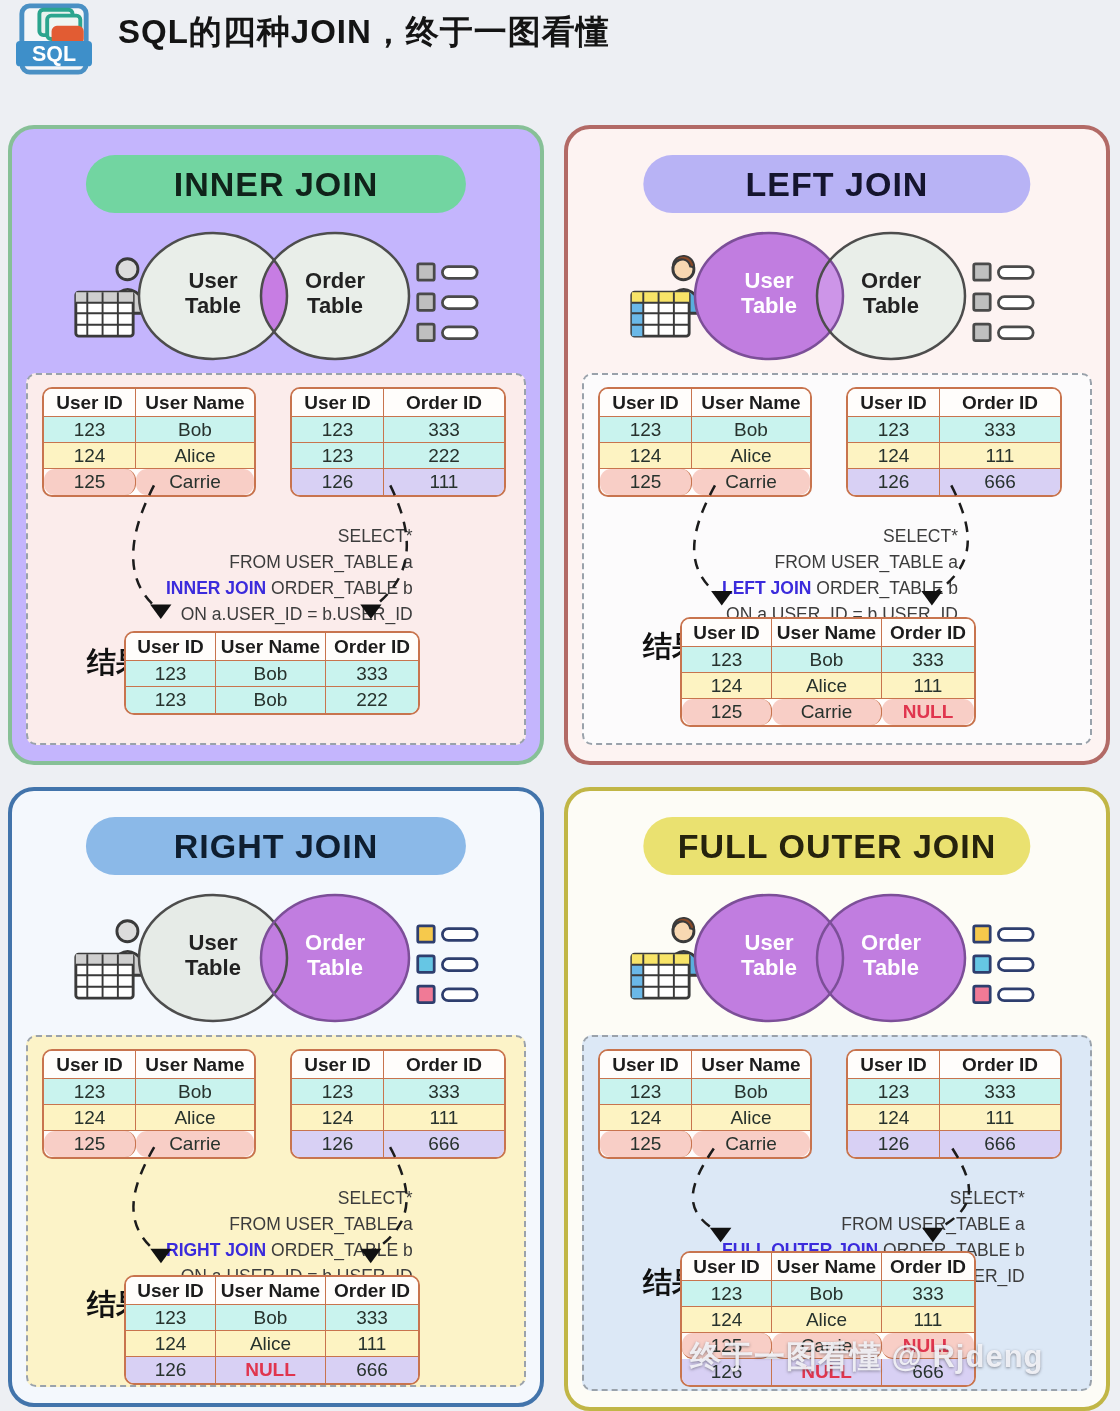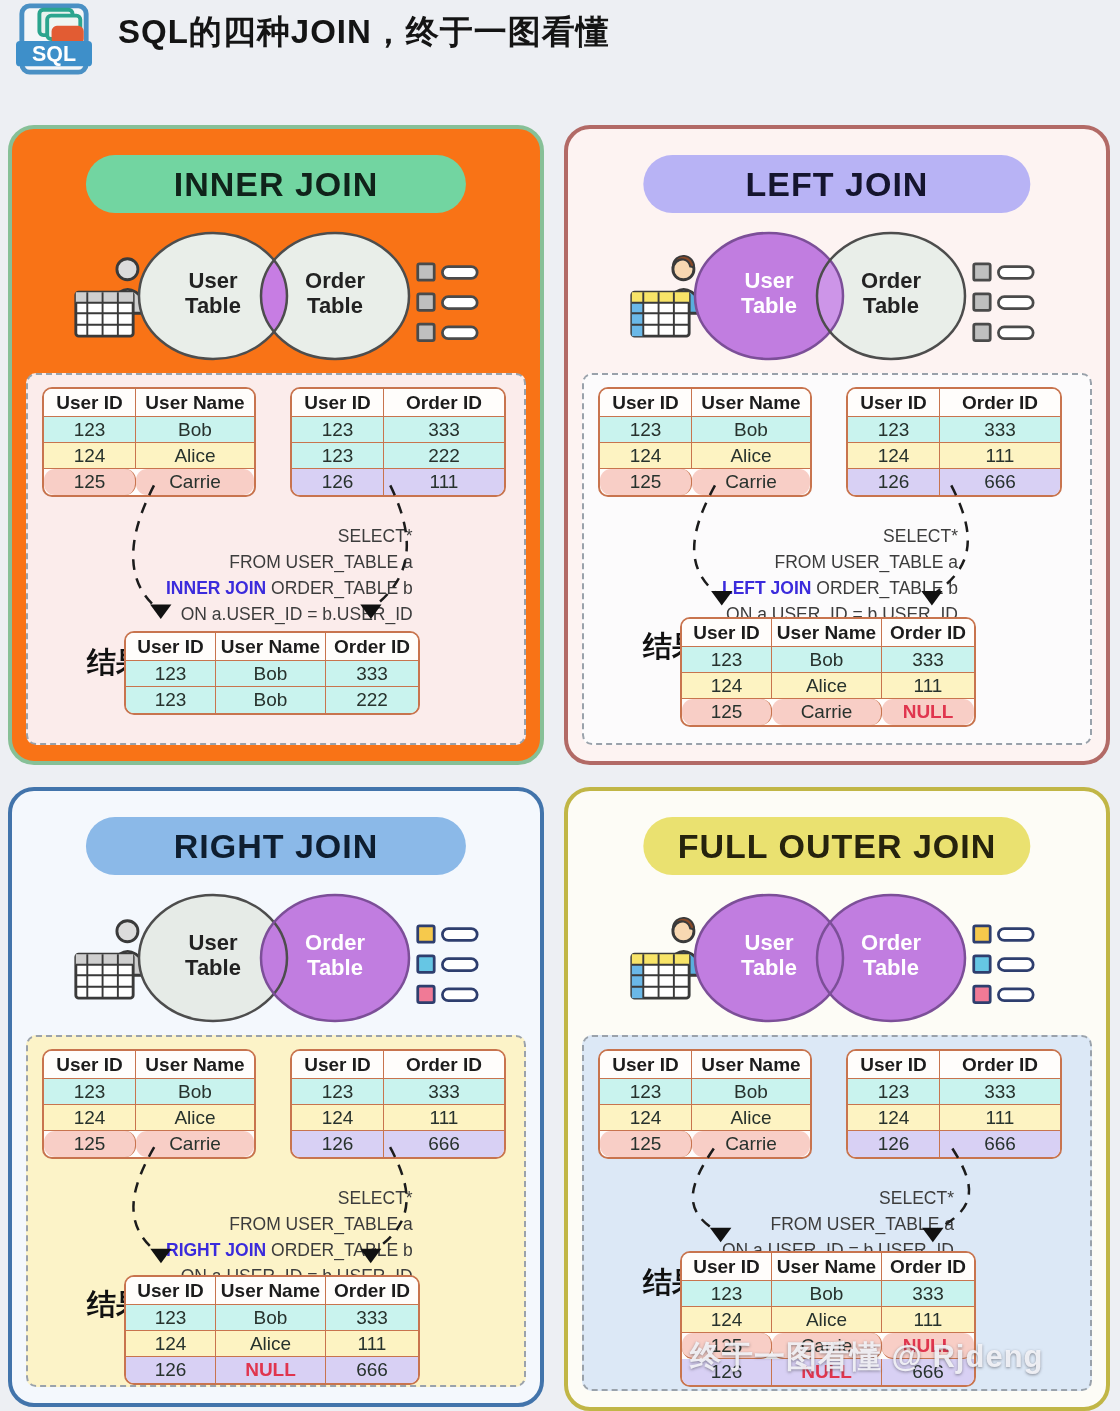--- a/index.html
+++ b/index.html
@@ -5,21 +5,21 @@
   * { margin:0; padding:0; box-sizing:border-box; }
   body { font-family:"Liberation Sans","DejaVu Sans",sans-serif; background:#e9ebef; }
   #canvas { position:relative; width:1120px; height:1411px; background:#edeff3; overflow:hidden; }
 
   
   .hdr-icon { position:absolute; left:10px; top:2px; width:88px; height:76px; }
   .page-title { position:absolute; left:118px; top:10px; font-size:33px; font-weight:bold; color:#141414; letter-spacing:1px; }
 
   
   .panel { position:absolute; border-radius:26px; border:4px solid; background:#fdfdfd; }
-  .panel.p0 { left:8px;  top:125px; width:536px; height:640px; border-color:#87c097; background:#f97316; }
+  .panel.p0 { left:8px;  top:125px; width:536px; height:640px; border-color:#87c097; background:#c4b5fd; }
   .panel.p1 { left:564px; top:125px; width:546px; height:640px; border-color:#b26a66; background:#fdf3f2; }
   .panel.p2 { left:8px;  top:787px; width:536px; height:620px; border-color:#4274ab; background:#f4f8fd; }
   .panel.p3 { left:564px; top:787px; width:546px; height:624px; border-color:#c1b646; background:#fdfcf6; }
 
   .pill { position:absolute; left:50%; transform:translateX(-50%); top:26px; width:72%; height:58px;
           border-radius:32px; display:flex; align-items:center; justify-content:center;
           font-size:34px; font-weight:bold; color:#10231a; letter-spacing:1px; }
   .p0 .pill { background:#72d5a1; }
   .p1 .pill { background:#b8b3f5; color:#15152e; }
   .p2 .pill { background:#8bb9e8; color:#0e1e30; }
@@ -518,20 +518,21 @@
           </div>
         <div class="trow row-purple">
             <div class="c-oid">126</div>
             <div class="c-onum">666</div>
           </div>
       </div>
 
       <div class="sql">
         <div>SELECT*</div>
         <div>FROM USER_TABLE a</div>
+        <div><span class="kw">FULL OUTER JOIN</span><span> ORDER_TABLE b</span></div>
         <div>ON a.USER_ID = b.USER_ID</div>
       </div>
 
       <svg class="arrows" viewBox="0 0 508 360">
         <path d="M128,114 C100,155 98,178 130,198" fill="none" stroke="#1c1c1c" stroke-width="2.6" stroke-dasharray="11 9"></path>
         <path d="M135,210 L124,195 L146,195 Z" fill="#111"></path>
         <path d="M372,114 C398,155 396,176 354,198" fill="none" stroke="#1c1c1c" stroke-width="2.6" stroke-dasharray="11 9"></path>
         <path d="M352,210 L341,195 L363,195 Z" fill="#111"></path>
       </svg>
 

